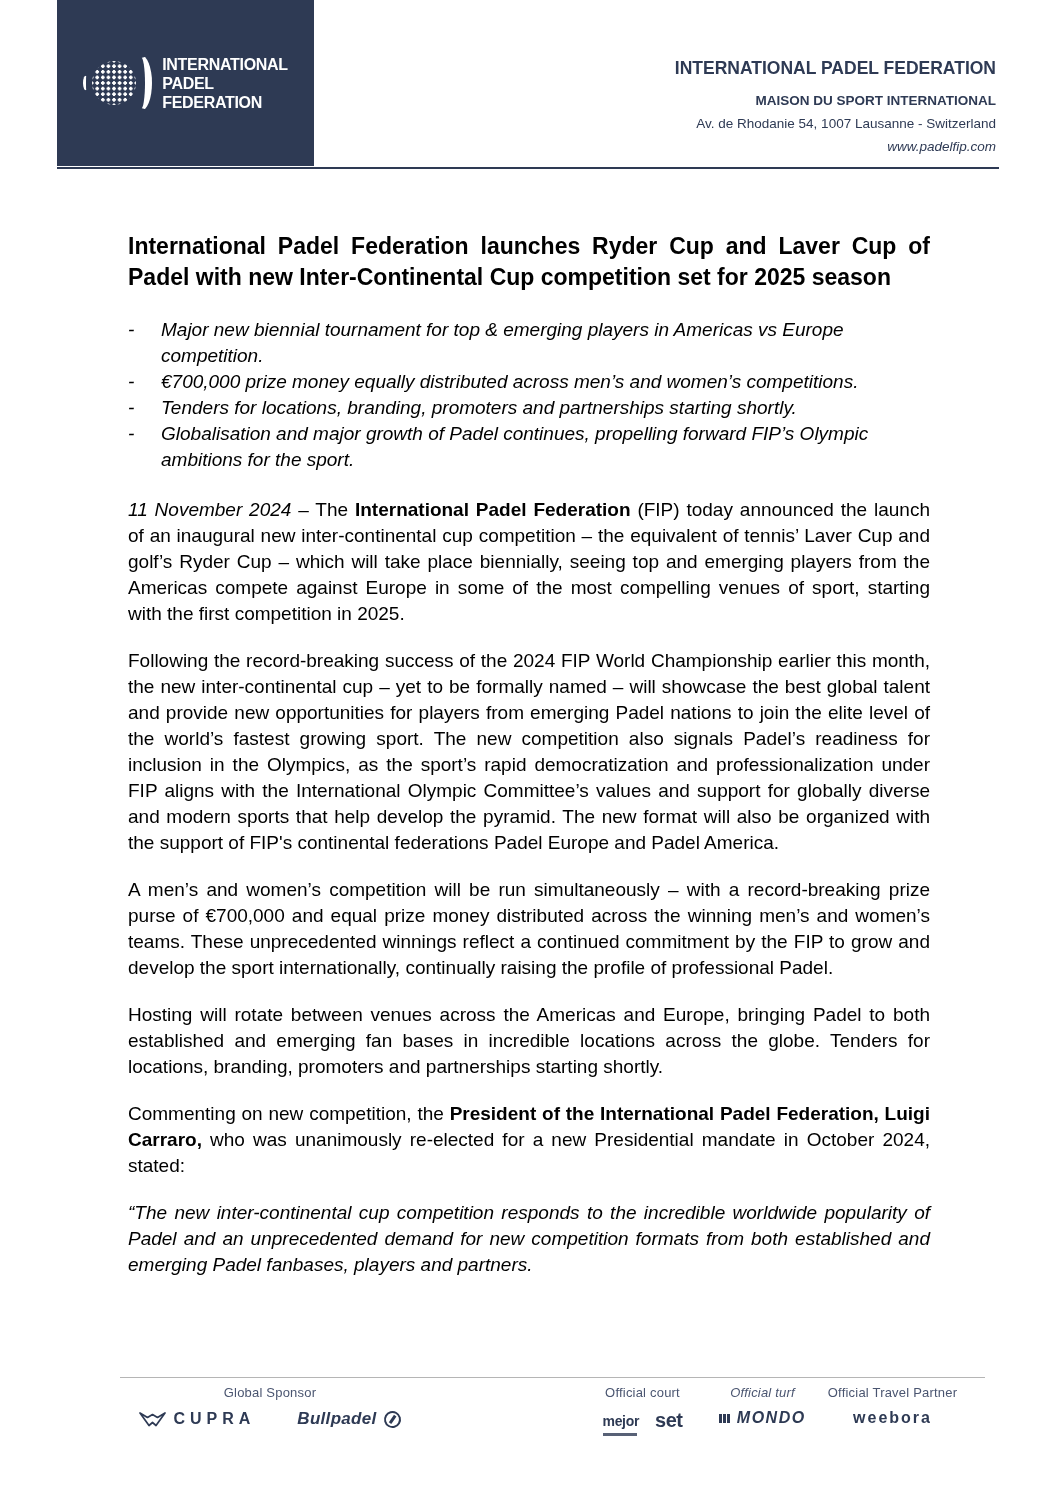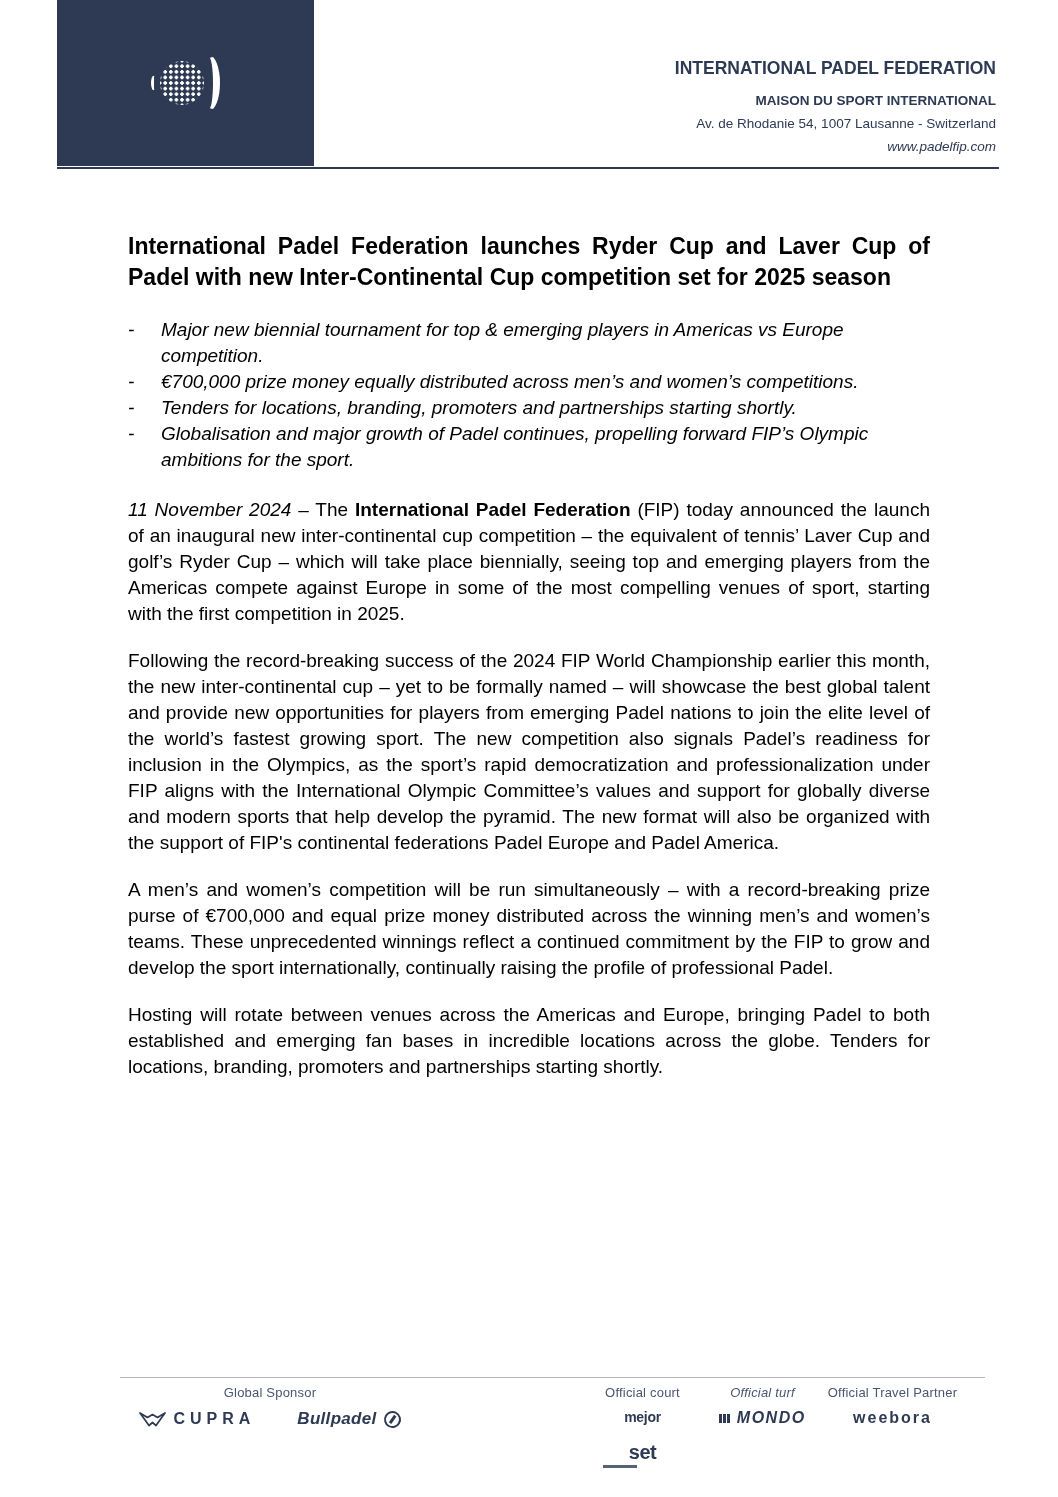--- a/index.html
+++ b/index.html
@@ -92,20 +92,25 @@
 </head>
 <body>
 
 <div class="brandblock">
   <div class="logo">
     <div class="logo-mark">
       <span class="logo-small-arc"></span>
       <span class="logo-dots"></span>
       <span class="logo-big-arc"></span>
     </div>
+    <div class="logo-text">
+      <div>INTERNATIONAL</div>
+      <div>PADEL</div>
+      <div>FEDERATION</div>
+    </div>
   </div>
 </div>
 
 <div class="header-right">
   <div class="hr-org">INTERNATIONAL PADEL FEDERATION</div>
   <div class="hr-line b">MAISON DU SPORT INTERNATIONAL</div>
   <div class="hr-line">Av. de Rhodanie 54, 1007 Lausanne - Switzerland</div>
   <div class="hr-line i">www.padelfip.com</div>
 </div>
 
@@ -131,20 +136,22 @@
     <div class="bullet">
       <span class="bullet-dash">-</span>
       <span class="bullet-text">Globalisation and major growth of Padel continues, propelling forward FIP’s Olympic ambitions for the sport.</span>
     </div>
   </div>
 
   <div class="para"><span class="italic">11 November 2024</span><span> – The </span><span class="bold">International Padel Federation</span><span> (FIP) today announced the launch of an inaugural new inter-continental cup competition – the equivalent of tennis’ Laver Cup and golf’s Ryder Cup – which will take place biennially, seeing top and emerging players from the Americas compete against Europe in some of the most compelling venues of sport, starting with the first competition in 2025.</span></div>
   <div class="para"><span>Following the record-breaking success of the 2024 FIP World Championship earlier this month, the new inter-continental cup – yet to be formally named – will showcase the best global talent and provide new opportunities for players from emerging Padel nations to join the elite level of the world’s fastest growing sport. The new competition also signals Padel’s readiness for inclusion in the Olympics, as the sport’s rapid democratization and professionalization under FIP aligns with the International Olympic Committee’s values and support for globally diverse and modern sports that help develop the pyramid. The new format will also be organized with the support of FIP's continental federations Padel Europe and Padel America.</span></div>
   <div class="para"><span>A men’s and women’s competition will be run simultaneously – with a record-breaking prize purse of €700,000 and equal prize money distributed across the winning men’s and women’s teams. These unprecedented winnings reflect a continued commitment by the FIP to grow and develop the sport internationally, continually raising the profile of professional Padel.</span></div>
   <div class="para"><span>Hosting will rotate between venues across the Americas and Europe, bringing Padel to both established and emerging fan bases in incredible locations across the globe. Tenders for locations, branding, promoters and partnerships starting shortly.</span></div>
+  <div class="para"><span>Commenting on new competition, the </span><span class="bold">President of the International Padel Federation, Luigi Carraro,</span><span> who was unanimously re-elected for a new Presidential mandate in October 2024, stated:</span></div>
+  <div class="para quote"><span class="italic">“The new inter-continental cup competition responds to the incredible worldwide popularity of Padel and an unprecedented demand for new competition formats from both established and emerging Padel fanbases, players and partners.</span></div>
 
 </div>
 
 <div class="footer">
   <div class="footer-rule"></div>
 
   <div class="sponsor-group" style="left:115px; width:310px;">
     <div class="sponsor-label">Global Sponsor</div>
     <div class="brand-row">
       <div class="brand">
@@ -156,21 +163,21 @@
       <div class="brand">
         <span class="bullpadel-word">Bullpadel</span>
         <span class="bullpadel-circle"></span>
       </div>
     </div>
   </div>
 
   <div class="sponsor-group" style="left:585px; width:115px;">
     <div class="sponsor-label">Official court</div>
     <div class="brand-row">
-      <div class="brand" style="gap:16px;flex-direction:column;">
+      <div class="brand" style="gap:16px;">
         <span class="mejor-word">mejor</span>
         <span class="set-word">set</span>
       </div>
     </div>
     <div class="mejorset-bar"></div>
   </div>
 
   <div class="sponsor-group" style="left:705px; width:115px;font-style:italic;">
     <div class="sponsor-label">Official turf</div>
     <div class="brand-row">

